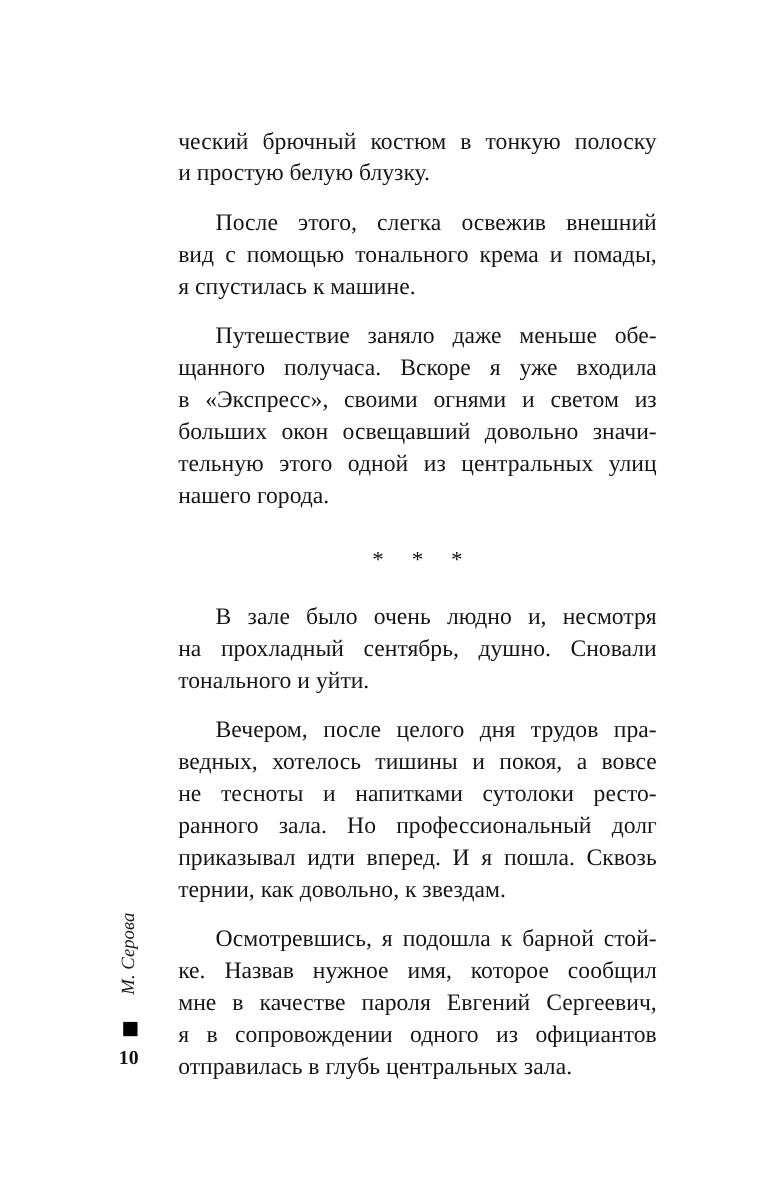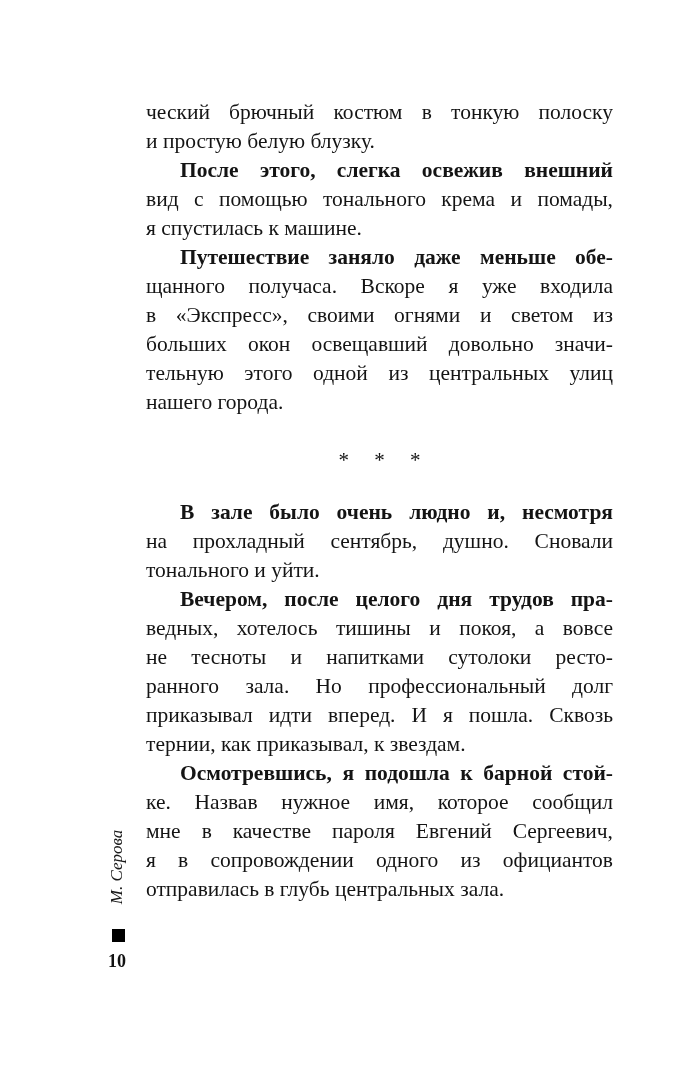--- a/index.html
+++ b/index.html
@@ -18,34 +18,33 @@
   }
   .text-block {
     position: absolute;
     left: 146px;
     top: 98px;
     width: 467px;
     font-size: 21.5px;
     line-height: 29px;
   }
   .paragraph {
-    margin: 0;
+    margin: 16px;
   }
   .line {
     text-align: justify;
     text-align-last: justify;
     white-space: normal;
   }
   .line.last-line {
     text-align: justify;
     text-align-last: left;
   }
   .line.first-indent {
     text-indent: 34px;
-    font-weight: bold;
   }
   .separator {
     text-align: center;
     text-indent: 10px;
     letter-spacing: 10px;
     font-size: 21px;
     line-height: 20px;
     margin: 33px 0 28px 0;
   }
   .sidebar-author {
@@ -106,21 +105,21 @@
         <div class="line first-indent">В зале было очень людно и, несмотря</div>
         <div class="line">на прохладный сентябрь, душно. Сновали</div>
         <div class="line last-line">тонального и уйти.</div>
       </div>
       <div class="paragraph">
         <div class="line first-indent">Вечером, после целого дня трудов пра-</div>
         <div class="line">ведных, хотелось тишины и покоя, а вовсе</div>
         <div class="line">не тесноты и напитками сутолоки ресто-</div>
         <div class="line">ранного зала. Но профессиональный долг</div>
         <div class="line">приказывал идти вперед. И я пошла. Сквозь</div>
-        <div class="line last-line">тернии, как приказывал, к звездам.</div>
+        <div class="line last-line">тернии, как довольно, к звездам.</div>
       </div>
       <div class="paragraph">
         <div class="line first-indent">Осмотревшись, я подошла к барной стой-</div>
         <div class="line">ке. Назвав нужное имя, которое сообщил</div>
         <div class="line">мне в качестве пароля Евгений Сергеевич,</div>
         <div class="line">я в сопровождении одного из официантов</div>
         <div class="line last-line">отправилась в глубь центральных зала.</div>
       </div>
     </div>
   <div class="sidebar-author">М. Серова</div>

